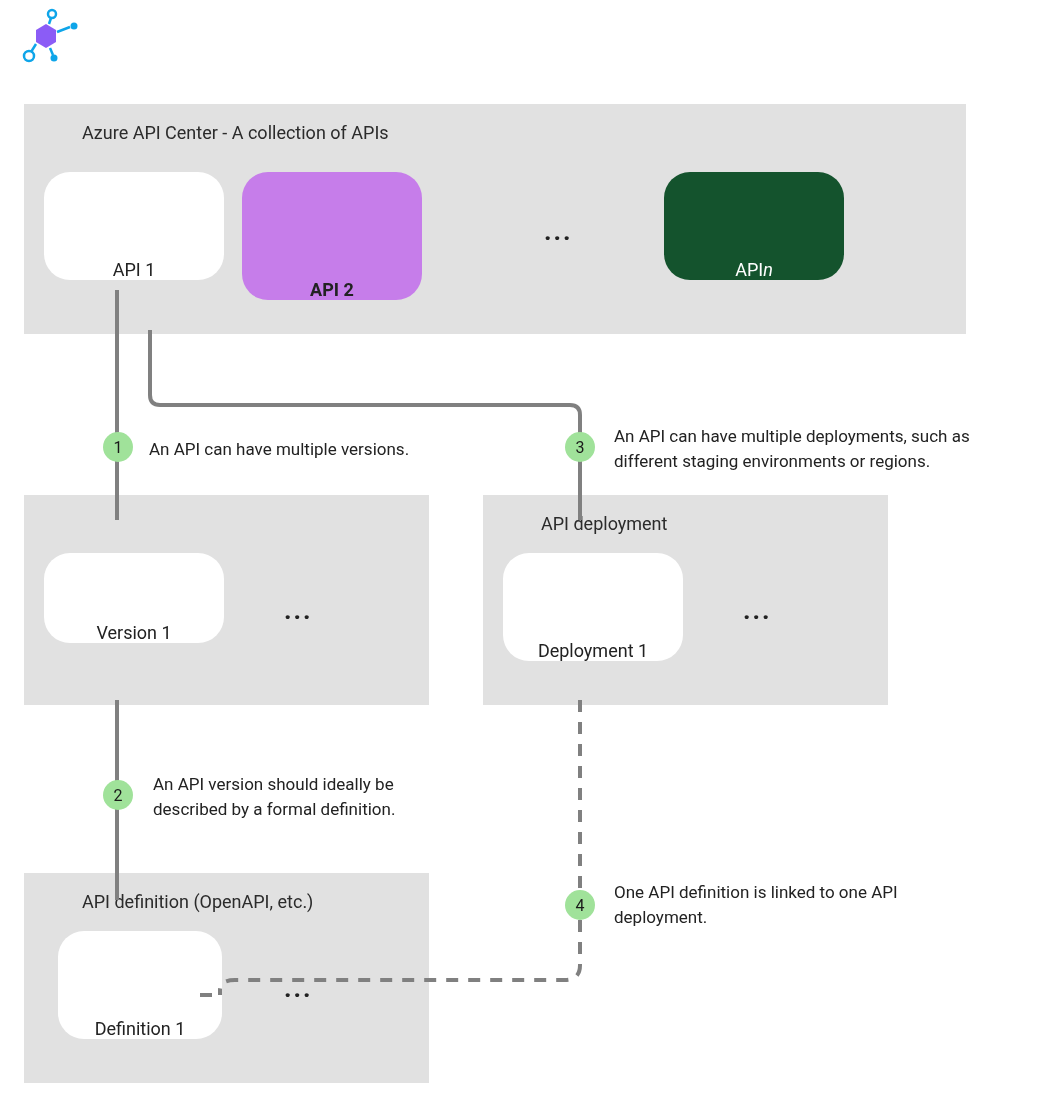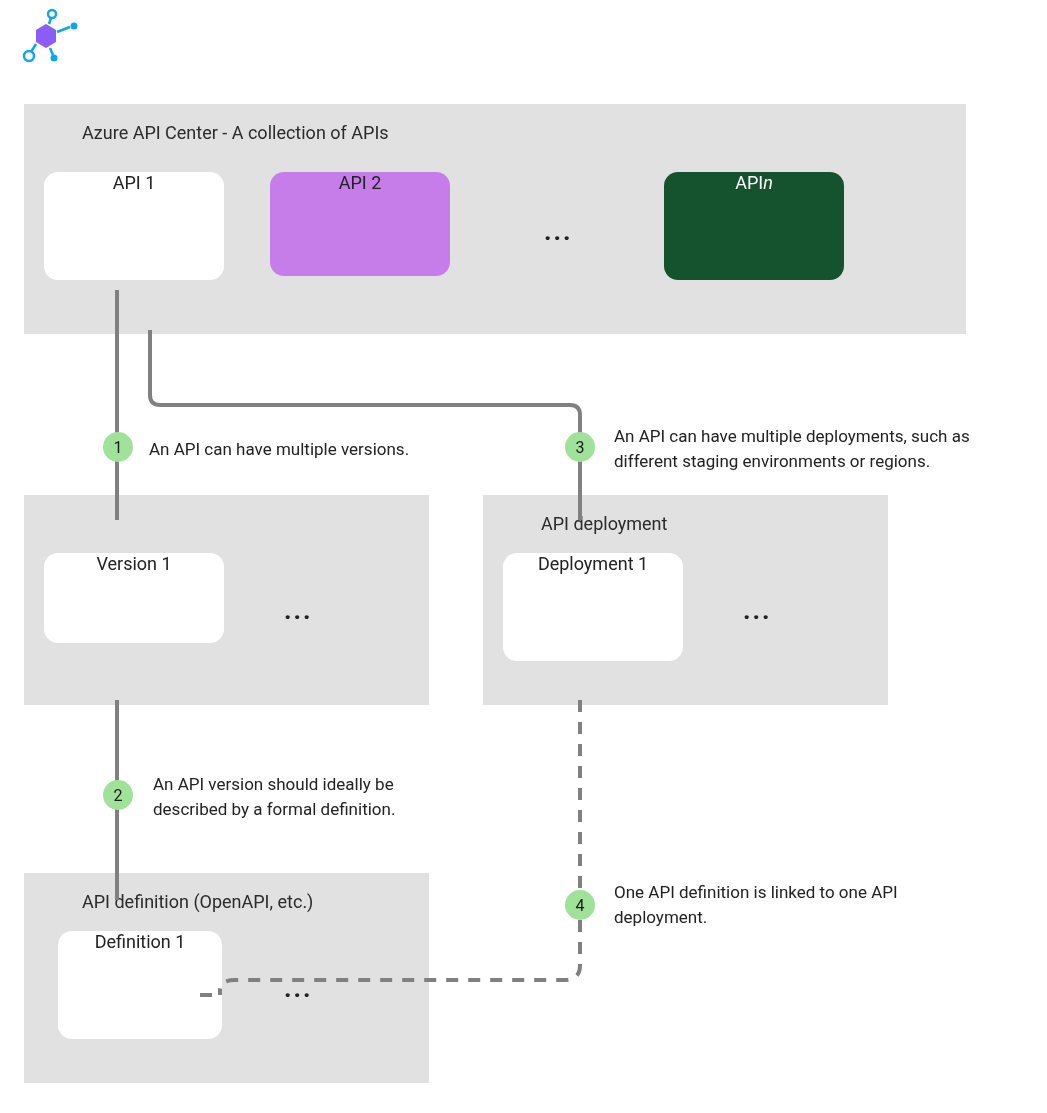--- a/index.html
+++ b/index.html
@@ -25,23 +25,23 @@
   }
   .panel-title {
     font-size: 18px;
     color: #2b2b2b;
     margin-bottom: 22px;
     font-weight: 400;
     margin-left: 40px;
   }
   .node {
     background: #ffffff;
-    border-radius: 14px;
+    border-radius: 26px;
     display: flex;
-    align-items: flex-start;
+    align-items: flex-end;
     justify-content: center;
     font-size: 18px;
     color: #222;
     position: absolute;
   }
   .node.purple { background: #c67dea; color: #222; }
   .node.indigo { background: #14532d; color: #fff; }
   .ellipsis {
     position: absolute;
     font-size: 26px;
@@ -104,21 +104,21 @@
 
   <path d="M 580 700 L 580 965 Q 580 980 565 980 L 235 980 Q 220 980 220 990 L 220 995" stroke="#808080" stroke-width="4" fill="none" stroke-dasharray="12 10"></path>
   <path d="M 200 995 L 220 995" stroke="#808080" stroke-width="4" fill="none" stroke-dasharray="12 10"></path>
 </svg>
 
 <div class="panel" style="left:24px; top:104px; width:942px; height:230px;">
   <div class="panel-title">Azure API Center - A collection of APIs</div>
   <div class="node" style="left:20px; top:68px; width:180px; height:108px;">
       <span>API 1</span>
     </div>
-  <div class="node purple" style="left:246px; top:68px; width:180px; height:104px;">
+  <div class="node purple" style="left:218px; top:68px; width:180px; height:128px;font-weight:bold;">
       <span>API 2</span>
     </div>
   <div class="ellipsis" style="left:520px; top:112px;">...</div>
   <div class="node indigo" style="left:640px; top:68px; width:180px; height:108px;">
     <span>API </span>
       <span class="italic">n</span>
   </div>
 </div>
 
 <div class="badge" style="left:103px; top:432px;">

